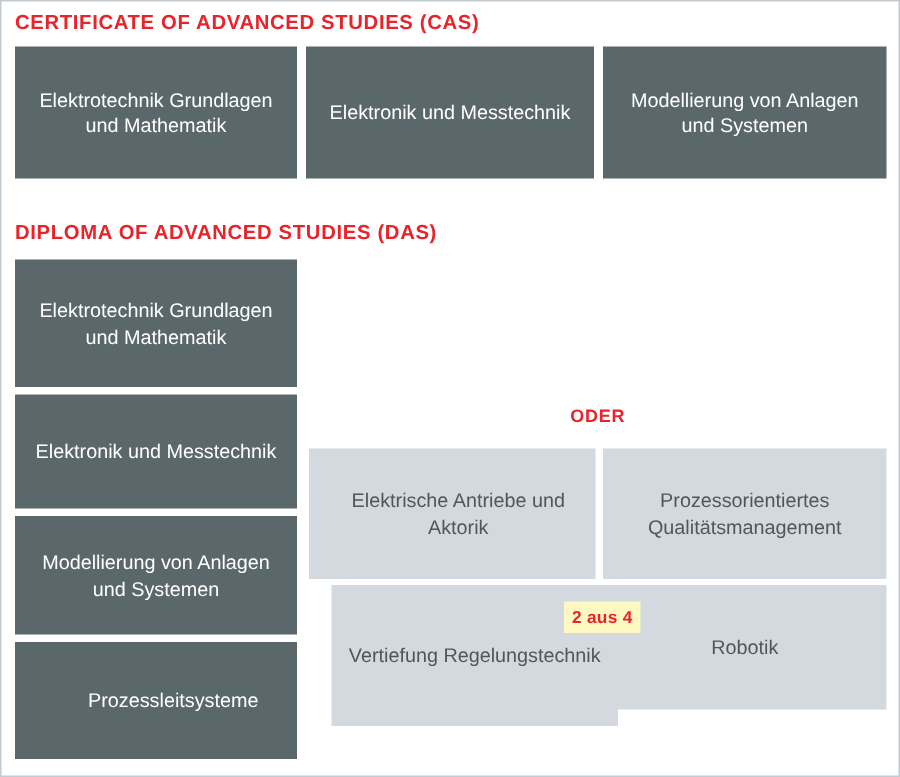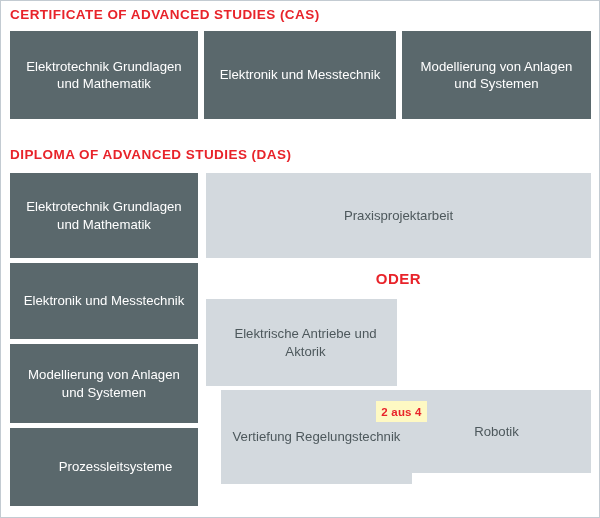--- a/index.html
+++ b/index.html
@@ -52,21 +52,21 @@
     color: #4d585c;
     font-size: 13.2px;
   }
   .box-text {
     display: block;
     width: 100%;
   }
 
   .oder-label {
     position: absolute;
-    font-size: 15px;
+    font-size: 12px;
     font-weight: bold;
     letter-spacing: 0.5px;
     color: #e8232a;
     text-align: center;
   }
   .badge {
     position: absolute;
     background: #fef9c3;
     color: #e8232a;
     font-size: 11.5px;
@@ -109,30 +109,30 @@
   </div>
 
   <div class="box box-dark" style="left:9px; top:343px; width:188px; height:79px;">
     <span class="box-text">Modellierung von Anlagen und Systemen</span>
   </div>
 
   <div class="box box-dark" style="left:9px; top:427px; width:188px; height:78px;padding-left:31px;">
     <span class="box-text">Prozessleitsysteme</span>
   </div>
 
-  <div class="box box-light" style="left:205px; top:172px; width:385px; height:85px;">
-    <span class="box-text">Praxisprojektarbeit</span>
-  </div>
 
   <div class="oder-label" style="left:205px; top:269px; width:385px;">ODER</div>
 
   <div class="box box-light" style="left:205px; top:298px; width:191px; height:87px;padding-left:16px;">
     <span class="box-text">Elektrische Antriebe und Aktorik</span>
   </div>
 
+  <div class="box box-light" style="left:401px; top:298px; width:189px; height:87px;">
+    <span class="box-text">Prozessorientiertes Qualitätsmanagement</span>
+  </div>
 
   <div class="box box-light" style="left:220px; top:389px; width:191px; height:94px;">
     <span class="box-text">Vertiefung Regelungstechnik</span>
   </div>
 
   <div class="box box-light" style="left:401px; top:389px; width:189px; height:83px;">
     <span class="box-text">Robotik</span>
   </div>
 
   <div class="badge" style="left:375px; top:375px; width:51px; height:21px;">2 aus 4</div>

